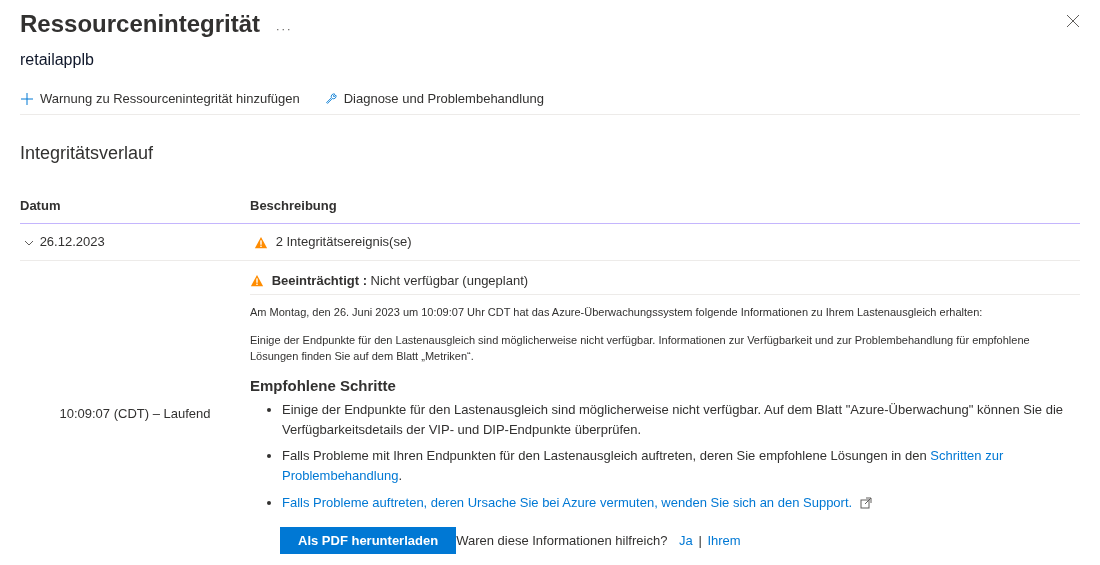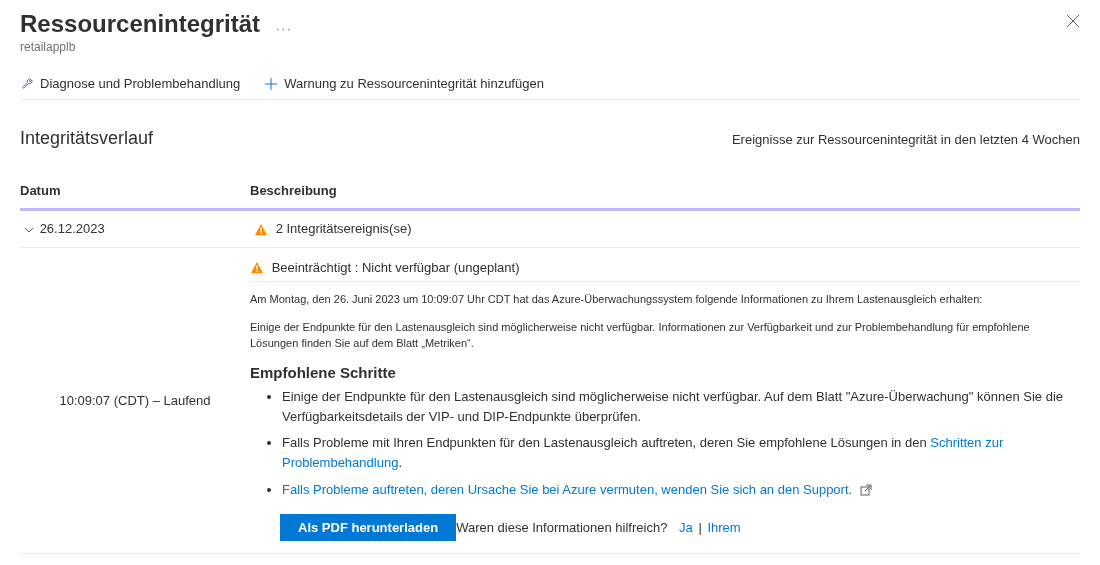--- a/index.html
+++ b/index.html
@@ -9,49 +9,49 @@
       color: #323130;
       background: #fff;
       width: 1100px;
       height: 565px;
       overflow: hidden;
       padding: 10px 20px;
     }
     .header { position: relative; }
     .title { font-size: 24px; font-weight: 600; display: inline-block; }
     .ellipsis { display: inline-block; margin-left: 12px; color: #605e5c; letter-spacing: 1.5px; font-size: 12px; vertical-align: middle; cursor: pointer; }
-    .subtitle { font-size: 12px; color: #737373; margin-top: 2px; }
+    .subtitle { font-size: 16px; color: #0f172a; margin-top: 13px; }
     .close { position: absolute; top: 2px; right: 0; font-size: 18px; color: #605e5c; cursor: pointer; }
     .toolbar { margin-top: 22px; display: flex; gap: 24px; align-items: center; }
     .toolbar-btn { display: flex; align-items: center; gap: 6px; background: none; border: none; color: #323130; font-size: 13px; cursor: pointer; font-family: inherit; }
     .toolbar-btn .ticon { color: #0078d4; display: inline-flex; }
     .divider { height: 1px; background: #edebe9; margin: 8px 0 0 0; }
 
     .section { margin-top: 28px; }
     .section-head { display: flex; justify-content: space-between; align-items: baseline; }
     .section-title { font-size: 18px; font-weight: 400; }
     .section-meta { font-size: 13px; color: #323130; }
 
     .table { width: 100%; border-collapse: collapse; margin-top: 28px; table-layout: fixed; }
-    .table th { text-align: left; font-weight: 600; font-size: 13px; padding: 6px 0 10px 0; border-bottom: 3px solid #c4b5fd; }
+    .table th { text-align: left; font-weight: 600; font-size: 13px; padding: 6px 0 10px 0; border-bottom: 1px solid #c4b5fd; }
     .table td { vertical-align: middle; border-bottom: 1px solid #edebe9; font-size: 13px; }
     .col-date { width: 230px; padding-left: 4px; }
     .row-date td { padding: 10px 4px; }
     .chev { display: inline-block; width: 12px; transform: rotate(0deg); }
     .chev svg { vertical-align: middle; }
 
     .warn-icon { display: inline-flex; vertical-align: middle; margin-right: 4px; }
     .warn-icon svg { display: block; }
 
     .event-date-cell { padding: 12px 4px; text-align: center !important; vertical-align: middle !important; }
     .event-date-text { font-size: 13px; white-space: nowrap; }
 
     .event-body { padding: 12px 0 12px 0; }
     .event-title-line { border-bottom: 1px solid #edebe9; padding-bottom: 6px; margin-bottom: 10px; }
-    .event-title-line .status { font-weight: 400; }
+    .event-title-line .status { font-weight: 700; }
     .event-para { font-size: 11px; line-height: 1.45; margin-bottom: 12px; }
     .event-subhead { font-weight: 600; font-size: 15px; margin: 8px 0 6px 0; }
     .steps { padding-left: 32px; margin-bottom: 14px; }
     .steps li { font-size: 13px; line-height: 1.55; margin-bottom: 6px; }
     .link { color: #0078d4; text-decoration: none; cursor: pointer; }
     .ext-icon { display: inline-flex; vertical-align: middle; margin-left: 4px; }
 
     .footer-row { display: flex; align-items: center; margin-top: 4px; padding-right: 10px; }
     .pdf-btn { background: #0078d4; color: #fff; border: none; padding: 6px 18px; font-size: 13px; font-weight: 600; cursor: pointer; font-family: inherit; margin-left: 30px; }
     .feedback { font-size: 13px; }
@@ -69,42 +69,41 @@
     <svg width="14" height="14" viewBox="0 0 14 14">
         <line x1="1" y1="1" x2="13" y2="13" stroke="#605e5c" stroke-width="1"></line>
         <line x1="13" y1="1" x2="1" y2="13" stroke="#605e5c" stroke-width="1"></line>
       </svg>
   </span>
 </div>
 
 <div class="toolbar">
   <button class="toolbar-btn">
     <span class="ticon">
-      <svg width="14" height="14" viewBox="0 0 16 16">
-          <path d="M13.5 3.5a3 3 0 0 1-4 4L4 13l-1-1 5.5-5.5a3 3 0 0 1 4-4l-2 2 1 1 2-2z" fill="none" stroke="#0078d4" stroke-width="1"></path>
-        </svg>
-    </span>
-    <span>Diagnose und Problembehandlung</span>
-  </button>
-  <button class="toolbar-btn">
-    <span class="ticon">
       <svg width="14" height="14" viewBox="0 0 14 14">
           <line x1="7" y1="1" x2="7" y2="13" stroke="#0078d4" stroke-width="1"></line>
           <line x1="1" y1="7" x2="13" y2="7" stroke="#0078d4" stroke-width="1"></line>
         </svg>
     </span>
     <span>Warnung zu Ressourcenintegrität hinzufügen</span>
   </button>
+  <button class="toolbar-btn">
+    <span class="ticon">
+      <svg width="14" height="14" viewBox="0 0 16 16">
+          <path d="M13.5 3.5a3 3 0 0 1-4 4L4 13l-1-1 5.5-5.5a3 3 0 0 1 4-4l-2 2 1 1 2-2z" fill="none" stroke="#0078d4" stroke-width="1"></path>
+        </svg>
+    </span>
+    <span>Diagnose und Problembehandlung</span>
+  </button>
 </div>
 <div class="divider"></div>
 
 <div class="section">
   <div class="section-head">
     <span class="section-title">Integritätsverlauf</span>
-    <span class="section-meta">Ereignisse zur Ressourcenintegrität in den letzten 4 Wochen</span>
   </div>
 
   <table class="table">
     <thead>
       <tr>
         <th class="col-date">Datum</th>
         <th>Beschreibung</th>
       </tr>
     </thead>
     <tbody>

